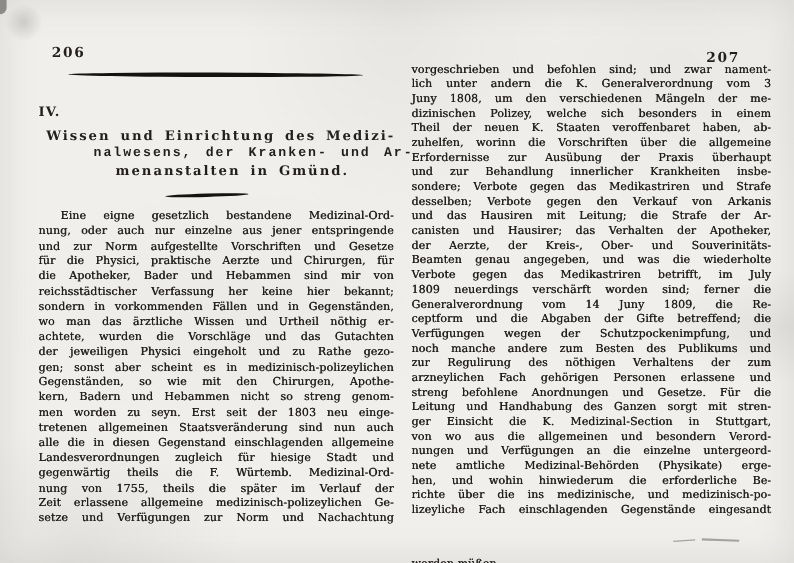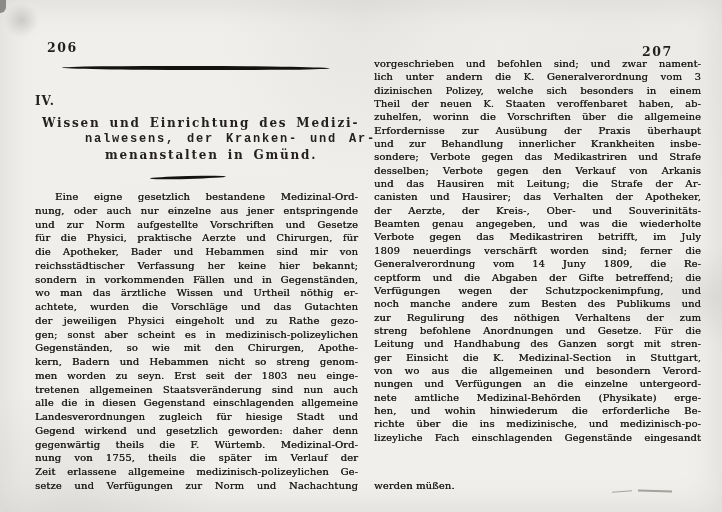--- a/index.html
+++ b/index.html
@@ -107,51 +107,52 @@
         <div class="line">wo man das ärztliche Wissen und Urtheil nöthig er-</div>
         <div class="line">achtete, wurden die Vorschläge und das Gutachten</div>
         <div class="line">der jeweiligen Physici eingeholt und zu Rathe gezo-</div>
         <div class="line">gen; sonst aber scheint es in medizinisch-polizeylichen</div>
         <div class="line">Gegenständen, so wie mit den Chirurgen, Apothe-</div>
         <div class="line">kern, Badern und Hebammen nicht so streng genom-</div>
         <div class="line">men worden zu seyn. Erst seit der 1803 neu einge-</div>
         <div class="line">tretenen allgemeinen Staatsveränderung sind nun auch</div>
         <div class="line">alle die in diesen Gegenstand einschlagenden allgemeine</div>
         <div class="line">Landesverordnungen zugleich für hiesige Stadt und</div>
-        <div class="line">Gegend wirkend und gesetzlich geworden: daher denn</div>
         <div class="line">gegenwärtig theils die F. Würtemb. Medizinal-Ord-</div>
         <div class="line">nung von 1755, theils die später im Verlauf der</div>
         <div class="line">Zeit erlassene allgemeine medizinisch-polizeylichen Ge-</div>
         <div class="line">setze und Verfügungen zur Norm und Nachachtung</div>
       </div>
   </div>
 
   <div class="page page-right">
     <div class="pagenum pagenum-right">207</div>
     <div class="body">
         <div class="line">vorgeschrieben und befohlen sind; und zwar nament-</div>
         <div class="line">lich unter andern die K. Generalverordnung vom 3</div>
+        <div class="line">Juny 1808, um den verschiedenen Mängeln der me-</div>
         <div class="line">dizinischen Polizey, welche sich besonders in einem</div>
         <div class="line">Theil der neuen K. Staaten veroffenbaret haben, ab-</div>
         <div class="line">zuhelfen, worinn die Vorschriften über die allgemeine</div>
         <div class="line">Erfordernisse zur Ausübung der Praxis überhaupt</div>
         <div class="line">und zur Behandlung innerlicher Krankheiten insbe-</div>
         <div class="line">sondere; Verbote gegen das Medikastriren und Strafe</div>
         <div class="line">desselben; Verbote gegen den Verkauf von Arkanis</div>
         <div class="line">und das Hausiren mit Leitung; die Strafe der Ar-</div>
         <div class="line">canisten und Hausirer; das Verhalten der Apotheker,</div>
         <div class="line">der Aerzte, der Kreis-, Ober- und Souverinitäts-</div>
         <div class="line">Beamten genau angegeben, und was die wiederholte</div>
         <div class="line">Verbote gegen das Medikastriren betrifft, im July</div>
         <div class="line">1809 neuerdings verschärft worden sind; ferner die</div>
         <div class="line">Generalverordnung vom 14 Juny 1809, die Re-</div>
         <div class="line">ceptform und die Abgaben der Gifte betreffend; die</div>
         <div class="line">Verfügungen wegen der Schutzpockenimpfung, und</div>
         <div class="line">noch manche andere zum Besten des Publikums und</div>
         <div class="line">zur Regulirung des nöthigen Verhaltens der zum</div>
+        <div class="line">arzneylichen Fach gehörigen Personen erlassene und</div>
         <div class="line">streng befohlene Anordnungen und Gesetze.  Für die</div>
         <div class="line">Leitung und Handhabung des Ganzen sorgt mit stren-</div>
         <div class="line">ger Einsicht die K. Medizinal-Section in Stuttgart,</div>
         <div class="line">von wo aus die allgemeinen und besondern Verord-</div>
         <div class="line">nungen und Verfügungen an die einzelne untergeord-</div>
         <div class="line">nete amtliche Medizinal-Behörden (Physikate) erge-</div>
         <div class="line">hen, und wohin hinwiederum die erforderliche Be-</div>
         <div class="line">richte über die ins medizinische, und medizinisch-po-</div>
         <div class="line">lizeyliche Fach einschlagenden Gegenstände eingesandt</div>
         <div class="line">werden müßen.</div>

